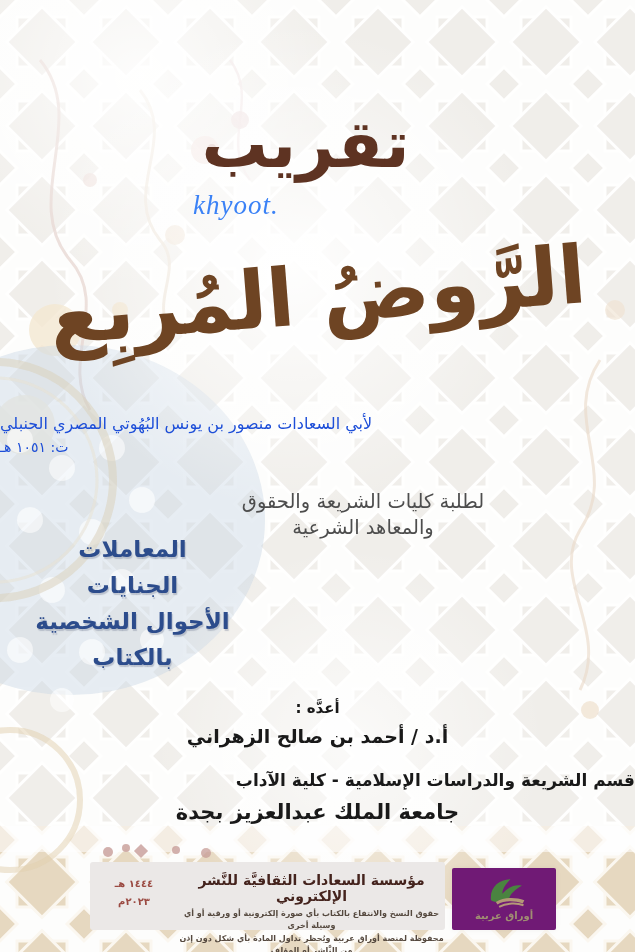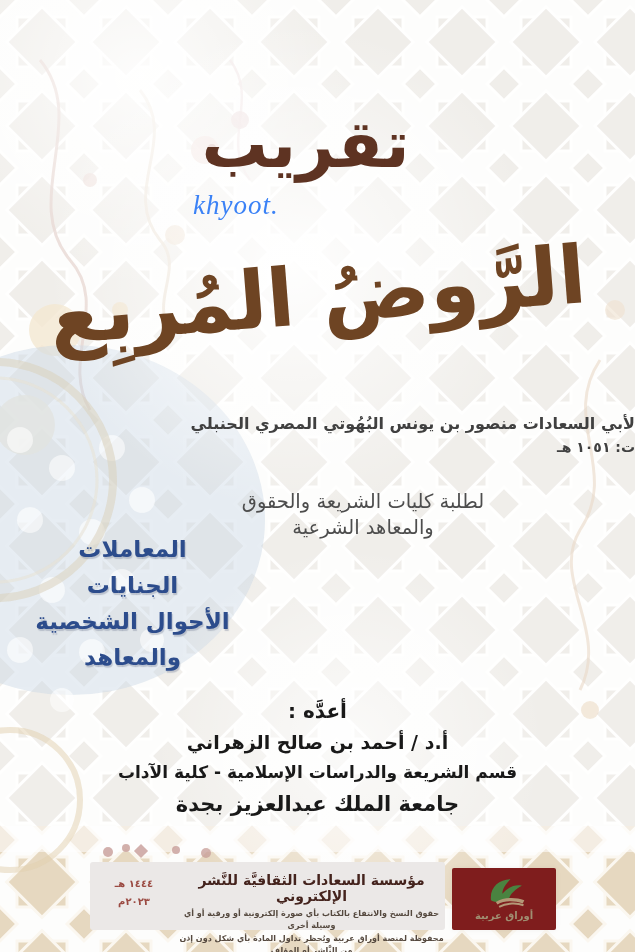--- a/index.html
+++ b/index.html
@@ -26,60 +26,60 @@
     transform:translateX(-12px);
     font-size:66px; font-weight:bold; color:#5e3322; direction:rtl;
   }
   .main-title{
     left:0; top:238px; width:100%; text-align:center;
     transform:rotate(-4.5deg);
     font-size:80px; font-weight:bold; color:#6e4423; direction:rtl;
     line-height:1.45;
   }
   .author-block{
-    left:0; top:414px; width:100%; text-align:right; direction:rtl;
-    color:#404040; font-weight:bold;
+    left:0; top:414px; width:100%; text-align:left; direction:rtl;
+    color:#1d4ed8; font-weight:normal;
   }
   .author-block .line1{font-size:16px;}
   .author-block .line2{font-size:14px; margin-top:6px;}
   .audience{
     left:153px; top:489px; width:420px; text-align:center; direction:rtl;
     font-size:19.5px; color:#4d4d4d; line-height:1.35;
   }
   .topics{
     left:30px; top:538px; width:205px; text-align:center; direction:rtl;
   }
   .topics .topic{
     font-size:23px; font-weight:bold; color:#2c4c8c;
     text-shadow:1px 2px 1px rgba(135,145,165,.45);
     margin-bottom:13px; line-height:1;
   }
   .prepared{
     left:0; top:699px; width:100%; text-align:center; direction:rtl;
     color:#191919; font-weight:bold;
   }
-  .prepared .plabel{font-size:20px; margin-bottom:8px;}
-  .prepared .pname{font-size:19px; margin-bottom:9px;}
-  .prepared .pdept{font-size:17px; margin-bottom:10px;}
+  .prepared .plabel{font-size:15px; margin-bottom:8px;}
+  .prepared .pname{font-size:19px; margin-bottom:23px;}
+  .prepared .pdept{font-size:17px; margin-bottom:10px;text-align:right;}
   .prepared .puniv{font-size:21px;}
   .footer-bar{
     left:90px; top:862px; width:355px; height:68px;
     background:#ebe8e7; border-radius:3px;
     display:flex; direction:rtl; z-index:2; position:absolute;
   }
   .pub{flex:1; text-align:center; padding-top:10px; direction:rtl;}
   .pub .pub-name{font-size:14px; font-weight:bold; color:#44231d;}
   .pub .copy{font-size:8px; color:#55493f; line-height:1.55; margin-top:4px; font-weight:bold;}
   .dates{
     width:88px; text-align:center; padding-top:13px;
     font-size:10px; font-weight:bold; color:#9b4a42; line-height:1.75; direction:rtl;
   }
   .logo-card{
     left:452px; top:868px; width:104px; height:62px; position:absolute; z-index:2;
-    background:#7f1d1d; border-radius:2px; box-shadow:0 0 6px rgba(0,0,0,.05);
+    background:#701a75; border-radius:2px; box-shadow:0 0 6px rgba(0,0,0,.05);
     display:flex; flex-direction:column; align-items:center; justify-content:center;
   }
   .logo-card .logo-text{font-size:10px; color:#a08f72; margin-top:1px; font-weight:bold;}
 </style>
 </head>
 <body>
 
 <div id="cover">
 
   <svg class="bg" width="635" height="952" viewBox="0 0 635 952" aria-hidden="true">
@@ -178,21 +178,21 @@
 
   <div class="layer audience">
     <div>لطلبة كليات الشريعة والحقوق</div>
     <div>والمعاهد الشرعية</div>
   </div>
 
   <div class="layer topics">
     <div class="topic">المعاملات</div>
     <div class="topic">الجنايات</div>
     <div class="topic">الأحوال الشخصية</div>
-    <div class="topic">والمعاهد</div>
+    <div class="topic">بالكتاب</div>
   </div>
 
   <div class="layer prepared">
     <div class="plabel">أعدَّه :</div>
     <div class="pname">أ.د / أحمد بن صالح الزهراني</div>
     <div class="pdept">قسم الشريعة والدراسات الإسلامية - كلية الآداب</div>
     <div class="puniv">جامعة الملك عبدالعزيز بجدة</div>
   </div>
 
   <div class="footer-bar">

